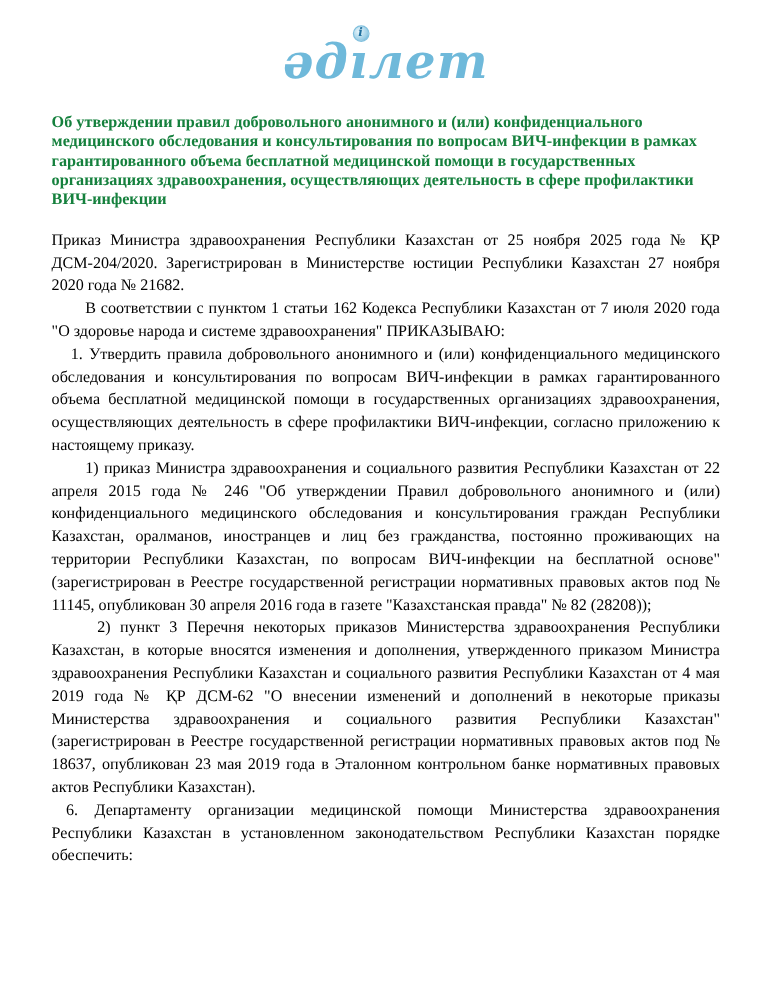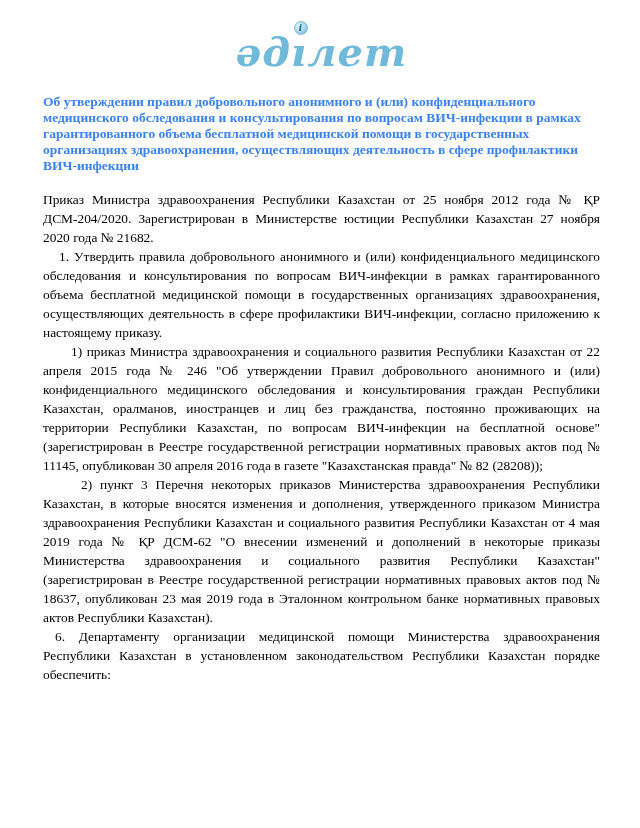--- a/index.html
+++ b/index.html
@@ -48,21 +48,21 @@
     line-height: 1;
     color: #1f6f9e;
   }
 
   
   .title {
     margin: 14px 0 16px 0;
     font-size: 13.5px;
     line-height: 16px;
     font-weight: bold;
-    color: #3b82f6;
+    color: #15803d;
     text-align: left;
   }
 
   
   .meta, .body {
     margin: 0;
     font-size: 13.4px;
     line-height: 19px;
     text-align: justify;
     color: #000;
@@ -78,20 +78,21 @@
 <div class="page">
 
   <div class="logo">
     <span>әд</span><span class="li-wrap"><span class="logo-dot">
           <span class="dot-i">i</span>
         </span><span>ı</span></span><span>лет</span>
   </div>
 
   <h1 class="title">Об утверждении правил добровольного анонимного и (или) конфиденциального медицинского обследования и консультирования по вопросам ВИЧ-инфекции в рамках гарантированного объема бесплатной медицинской помощи в государственных организациях здравоохранения, осуществляющих деятельность в сфере профилактики ВИЧ-инфекции</h1>
 
-  <p class="meta">Приказ Министра здравоохранения Республики Казахстан от 25 ноября 2012 года № ҚР ДСМ-204/2020. Зарегистрирован в Министерстве юстиции Республики Казахстан 27 ноября 2020 года № 21682.</p>
+  <p class="meta">Приказ Министра здравоохранения Республики Казахстан от 25 ноября 2025 года № ҚР ДСМ-204/2020. Зарегистрирован в Министерстве юстиции Республики Казахстан 27 ноября 2020 года № 21682.</p>
 
+  <p class="body ind-28">В соответствии с пунктом 1 статьи 162 Кодекса Республики Казахстан от 7 июля 2020 года "О здоровье народа и системе здравоохранения" ПРИКАЗЫВАЮ:</p>
   <p class="body ind-16">1. Утвердить правила добровольного анонимного и (или) конфиденциального медицинского обследования и консультирования по вопросам ВИЧ-инфекции в рамках гарантированного объема бесплатной медицинской помощи в государственных организациях здравоохранения, осуществляющих деятельность в сфере профилактики ВИЧ-инфекции, согласно приложению к настоящему приказу.</p>
   <p class="body ind-28">1) приказ Министра здравоохранения и социального развития Республики Казахстан от 22 апреля 2015 года № 246 "Об утверждении Правил добровольного анонимного и (или) конфиденциального медицинского обследования и консультирования граждан Республики Казахстан, оралманов, иностранцев и лиц без гражданства, постоянно проживающих на территории Республики Казахстан, по вопросам ВИЧ-инфекции на бесплатной основе" (зарегистрирован в Реестре государственной регистрации нормативных правовых актов под № 11145, опубликован 30 апреля 2016 года в газете "Казахстанская правда" № 82 (28208));</p>
   <p class="body ind-38">2) пункт 3 Перечня некоторых приказов Министерства здравоохранения Республики Казахстан, в которые вносятся изменения и дополнения, утвержденного приказом Министра здравоохранения Республики Казахстан и социального развития Республики Казахстан от 4 мая 2019 года № ҚР ДСМ-62 "О внесении изменений и дополнений в некоторые приказы Министерства здравоохранения и социального развития Республики Казахстан" (зарегистрирован в Реестре государственной регистрации нормативных правовых актов под № 18637, опубликован 23 мая 2019 года в Эталонном контрольном банке нормативных правовых актов Республики Казахстан).</p>
   <p class="body ind-12">6. Департаменту организации медицинской помощи Министерства здравоохранения Республики Казахстан в установленном законодательством Республики Казахстан порядке обеспечить:</p>
 
 </div>
 
 </body></html>

